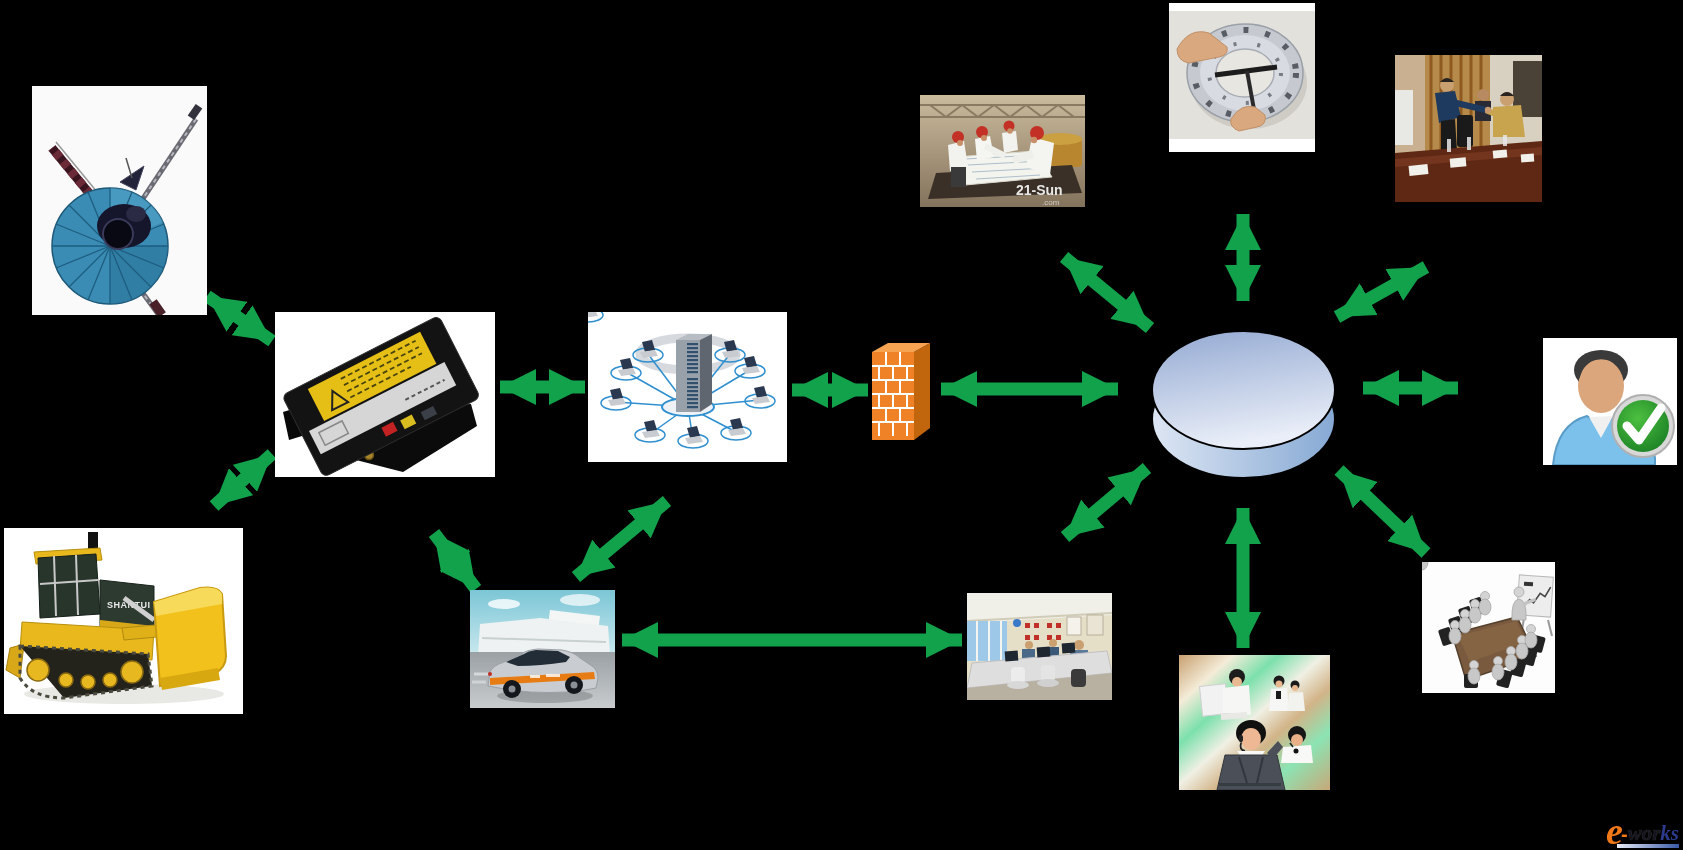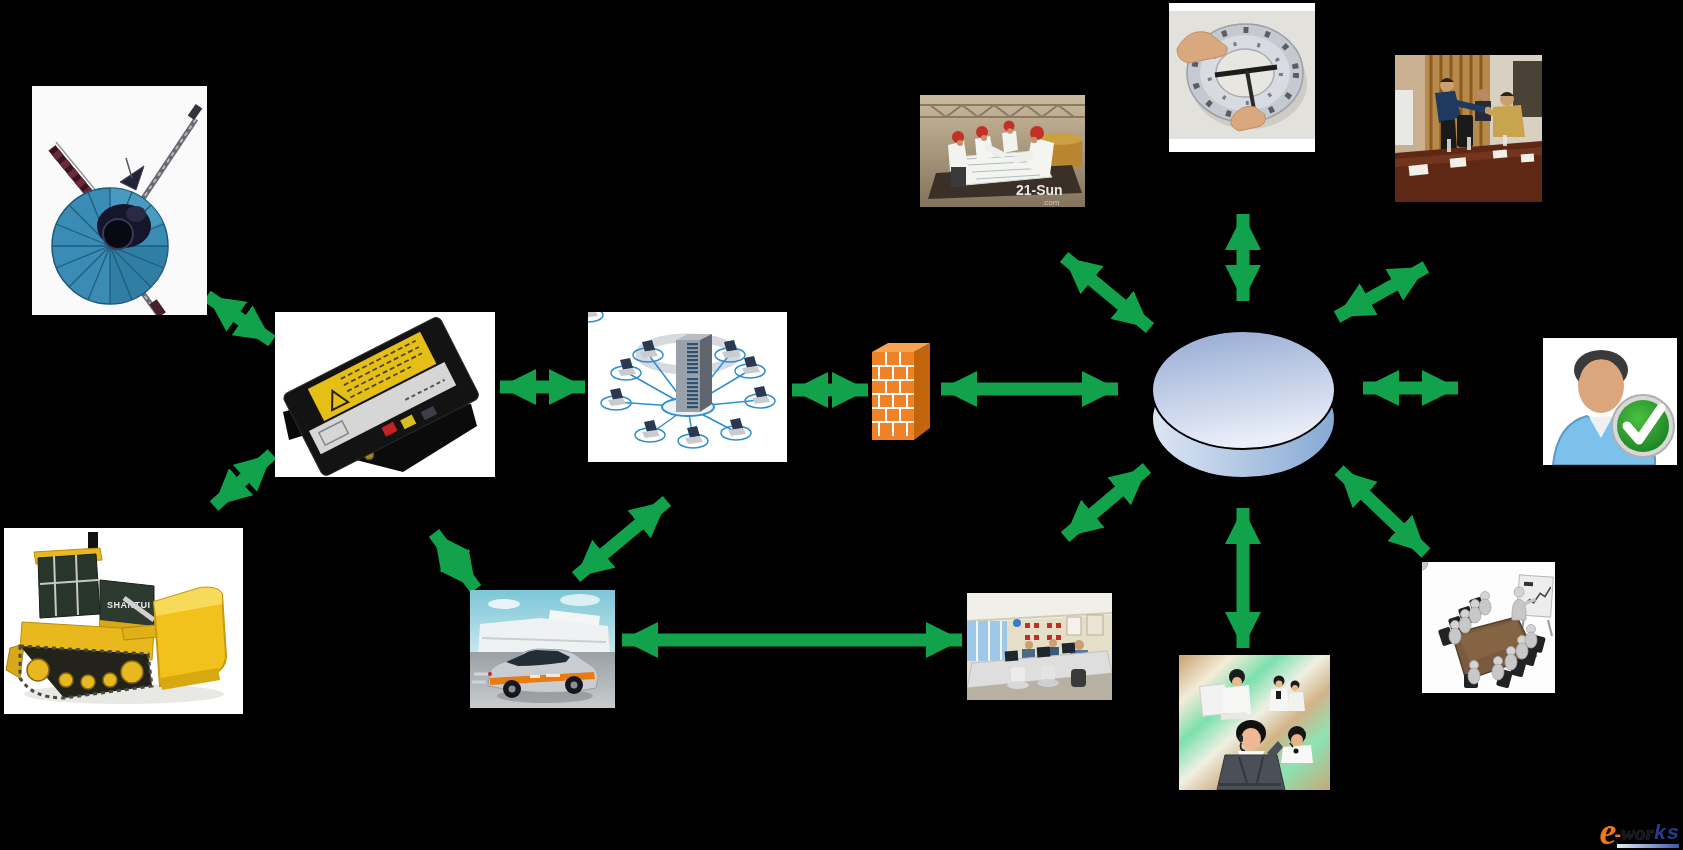--- a/index.html
+++ b/index.html
@@ -4,21 +4,21 @@
 <style>
   html,body{margin:0;padding:0;background:#000;}
   #canvas{position:relative;width:1683px;height:850px;overflow:hidden;font-family:"Liberation Sans",sans-serif;}
   .node{position:absolute;}
   .node svg{width:100%;height:100%;display:block;}
   #arrow-layer{position:absolute;left:0;top:0;width:1683px;height:850px;}
   .logo{display:flex;align-items:flex-end;justify-content:flex-end;}
   .lg-e{color:#f07818;font-family:"Liberation Serif",serif;font-style:italic;font-weight:bold;font-size:38px;line-height:26px;letter-spacing:-2px;}
   .lg-dash{color:#f07818;font-weight:bold;font-size:20px;line-height:20px;}
   .lg-wor{color:#15151f;font-family:"Liberation Serif",serif;font-style:italic;font-weight:bold;font-size:21px;line-height:21px;text-shadow:0 0 1px #555;margin-top:28px;}
-  .lg-ks{color:#2b3a8c;font-family:Liberation Mono, monospace;font-style:italic;font-weight:bold;font-size:21px;line-height:21px;}
+  .lg-ks{color:#2b3a8c;font-family:Liberation Serif, serif;font-style:italic;font-weight:bold;font-size:21px;line-height:21px;}
   .lg-bar{position:absolute;right:0;bottom:-4px;width:62px;height:4px;background:linear-gradient(90deg,#e8ecf4,#3a5aa8);}
 </style>
 </head>
 <body>
 
 <div id="canvas" style="background: rgb(0, 0, 0);">
 
   <svg id="arrow-layer">
     <defs>
       <marker id="ah" viewBox="0 0 6 6" refX="6" refY="3" markerWidth="2.8" markerHeight="2.8" orient="auto-start-reverse">

